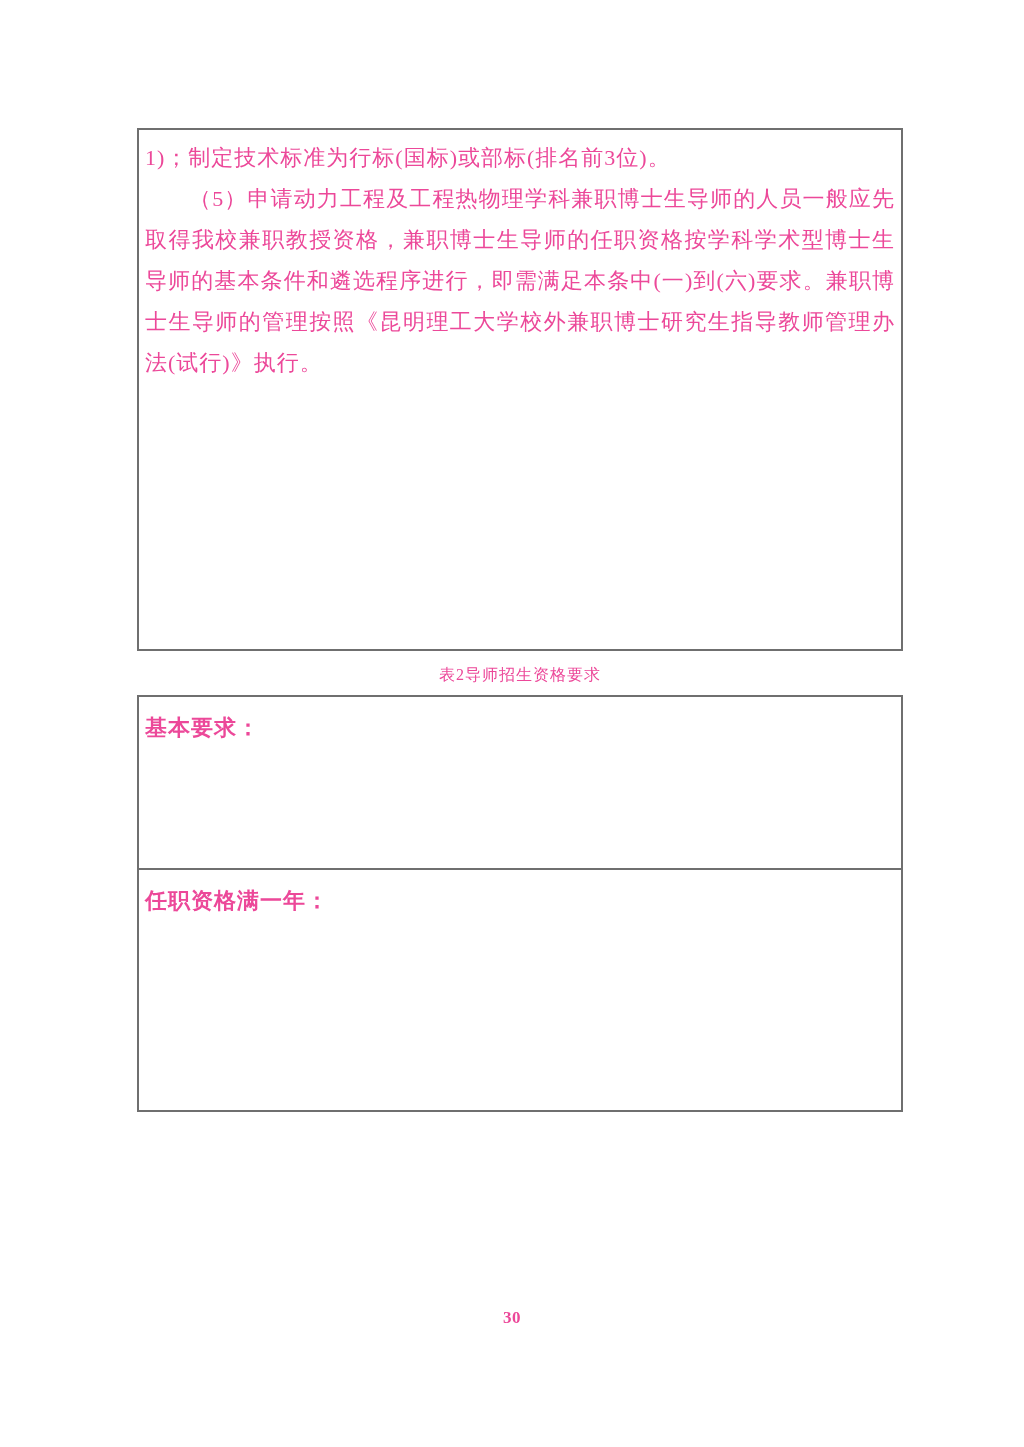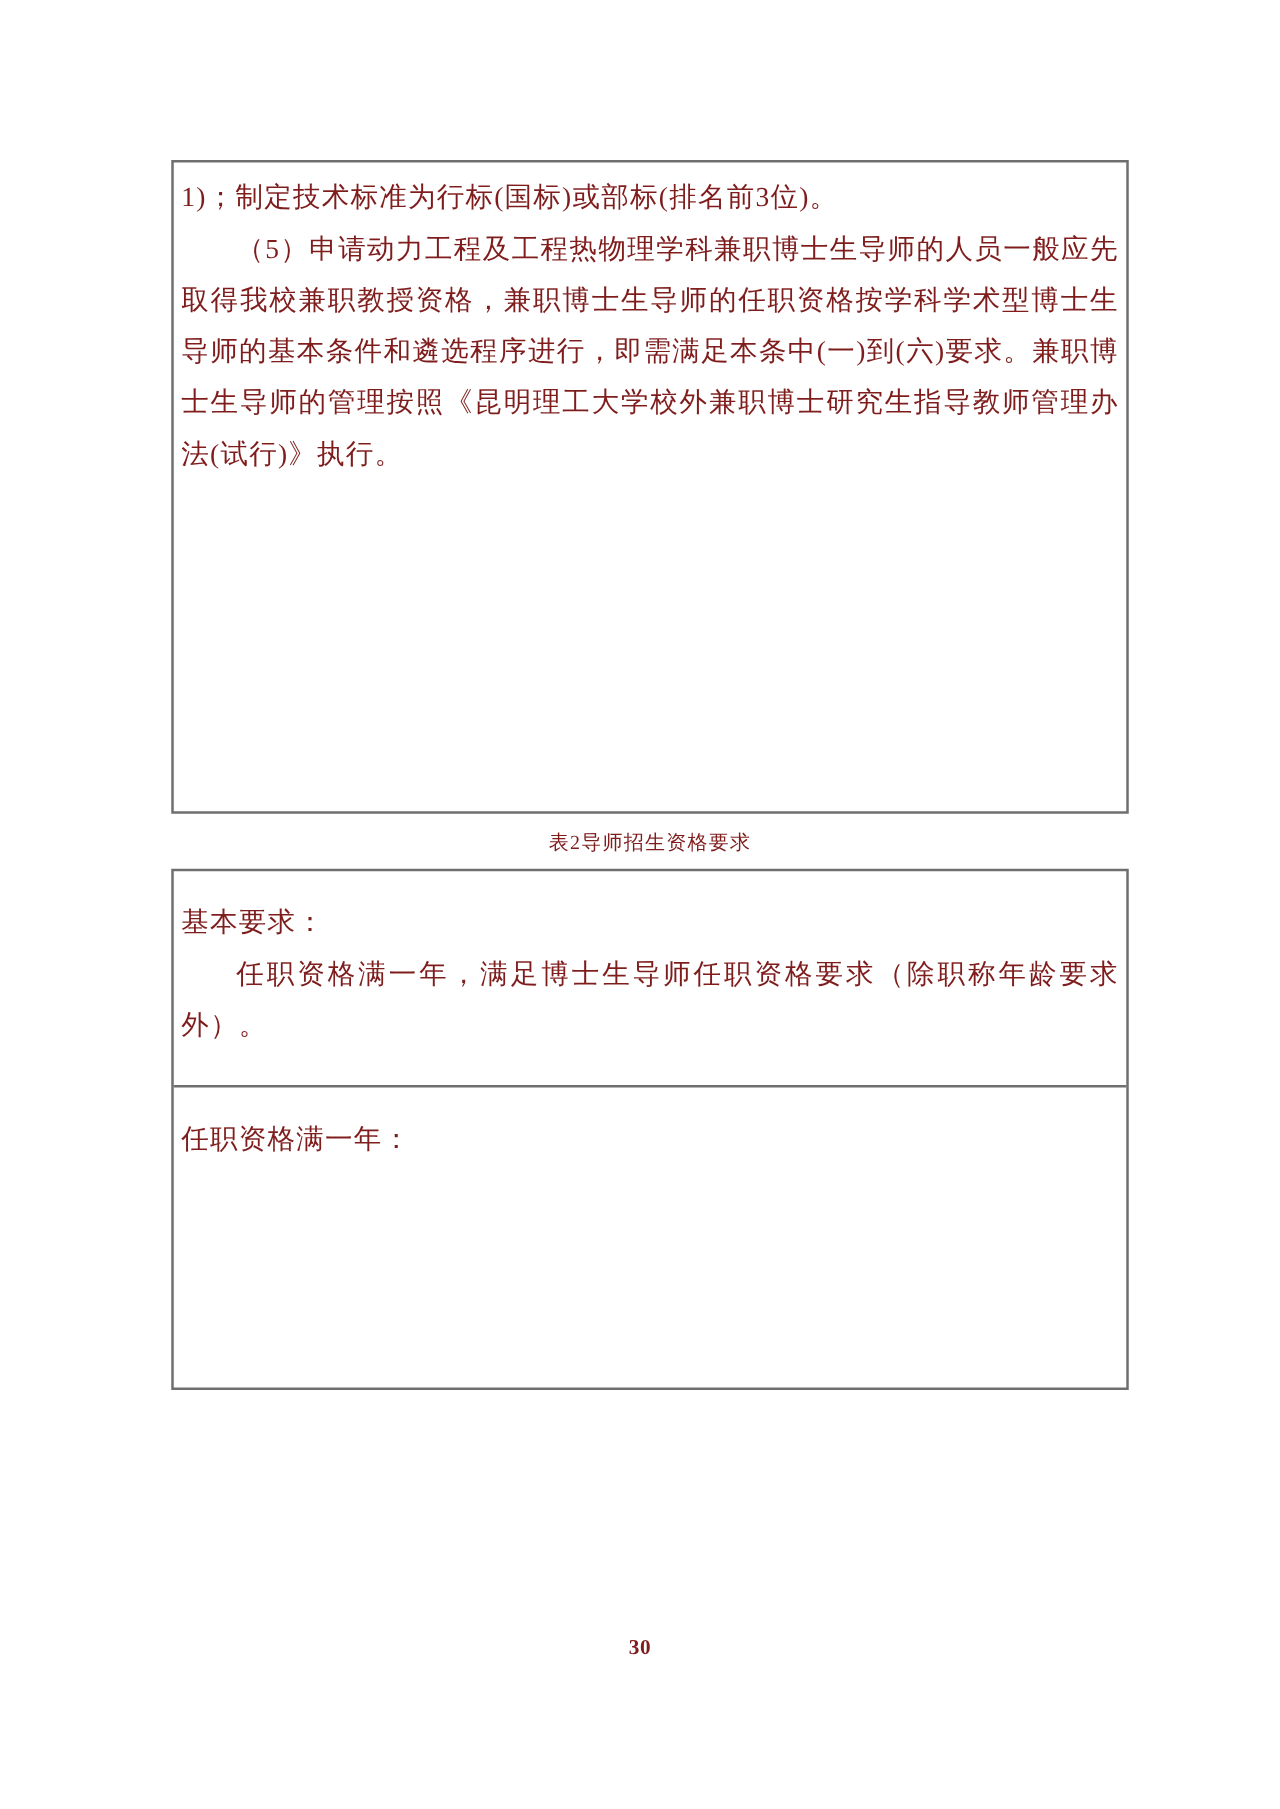--- a/index.html
+++ b/index.html
@@ -6,21 +6,21 @@
     margin: 0;
     padding: 0;
     background: #ffffff;
   }
   .page {
     position: relative;
     width: 1024px;
     height: 1447px;
     background: #ffffff;
     font-family: "Liberation Serif", "DejaVu Serif", serif;
-    color: #7f1d1d;
+    color: #ec4899;
     overflow: hidden;
   }
   .text-box {
     position: absolute;
     left: 137px;
     top: 128px;
     width: 766px;
     height: 523px;
     box-sizing: border-box;
     border: 2px solid #6f6f6f;
@@ -52,21 +52,22 @@
     position: absolute;
     left: 137px;
     top: 695px;
     width: 766px;
     height: 417px;
     box-sizing: border-box;
     border: 2px solid #6f6f6f;
   }
   .row {
     box-sizing: border-box;
-    padding: 20px 6px 0 6px;
+    padding: 10px 6px 0 6px;
+    font-weight: bold;
   }
   .row-basic {
     height: 173px;
     border-bottom: 2px solid #6f6f6f;
   }
   .row-age {
     height: 240px;
   }
   .page-number {
     position: absolute;
@@ -87,21 +88,20 @@
   <div class="text-box">
     <p>1)；制定技术标准为行标(国标)或部标(排名前3位)。</p>
     <p class="indent">（5）申请动力工程及工程热物理学科兼职博士生导师的人员一般应先取得我校兼职教授资格，兼职博士生导师的任职资格按学科学术型博士生导师的基本条件和遴选程序进行，即需满足本条中(一)到(六)要求。兼职博士生导师的管理按照《昆明理工大学校外兼职博士研究生指导教师管理办法(试行)》执行。</p>
   </div>
 
   <div class="table-caption">表2导师招生资格要求</div>
 
   <div class="req-table">
     <div class="row row-basic cell">
       <p>基本要求：</p>
-      <p class="indent">任职资格满一年，满足博士生导师任职资格要求（除职称年龄要求外）。</p>
     </div>
     <div class="row row-age cell">
       <p>任职资格满一年：</p>
     </div>
   </div>
 
   <div class="page-number">30</div>
 
 </div>
 

